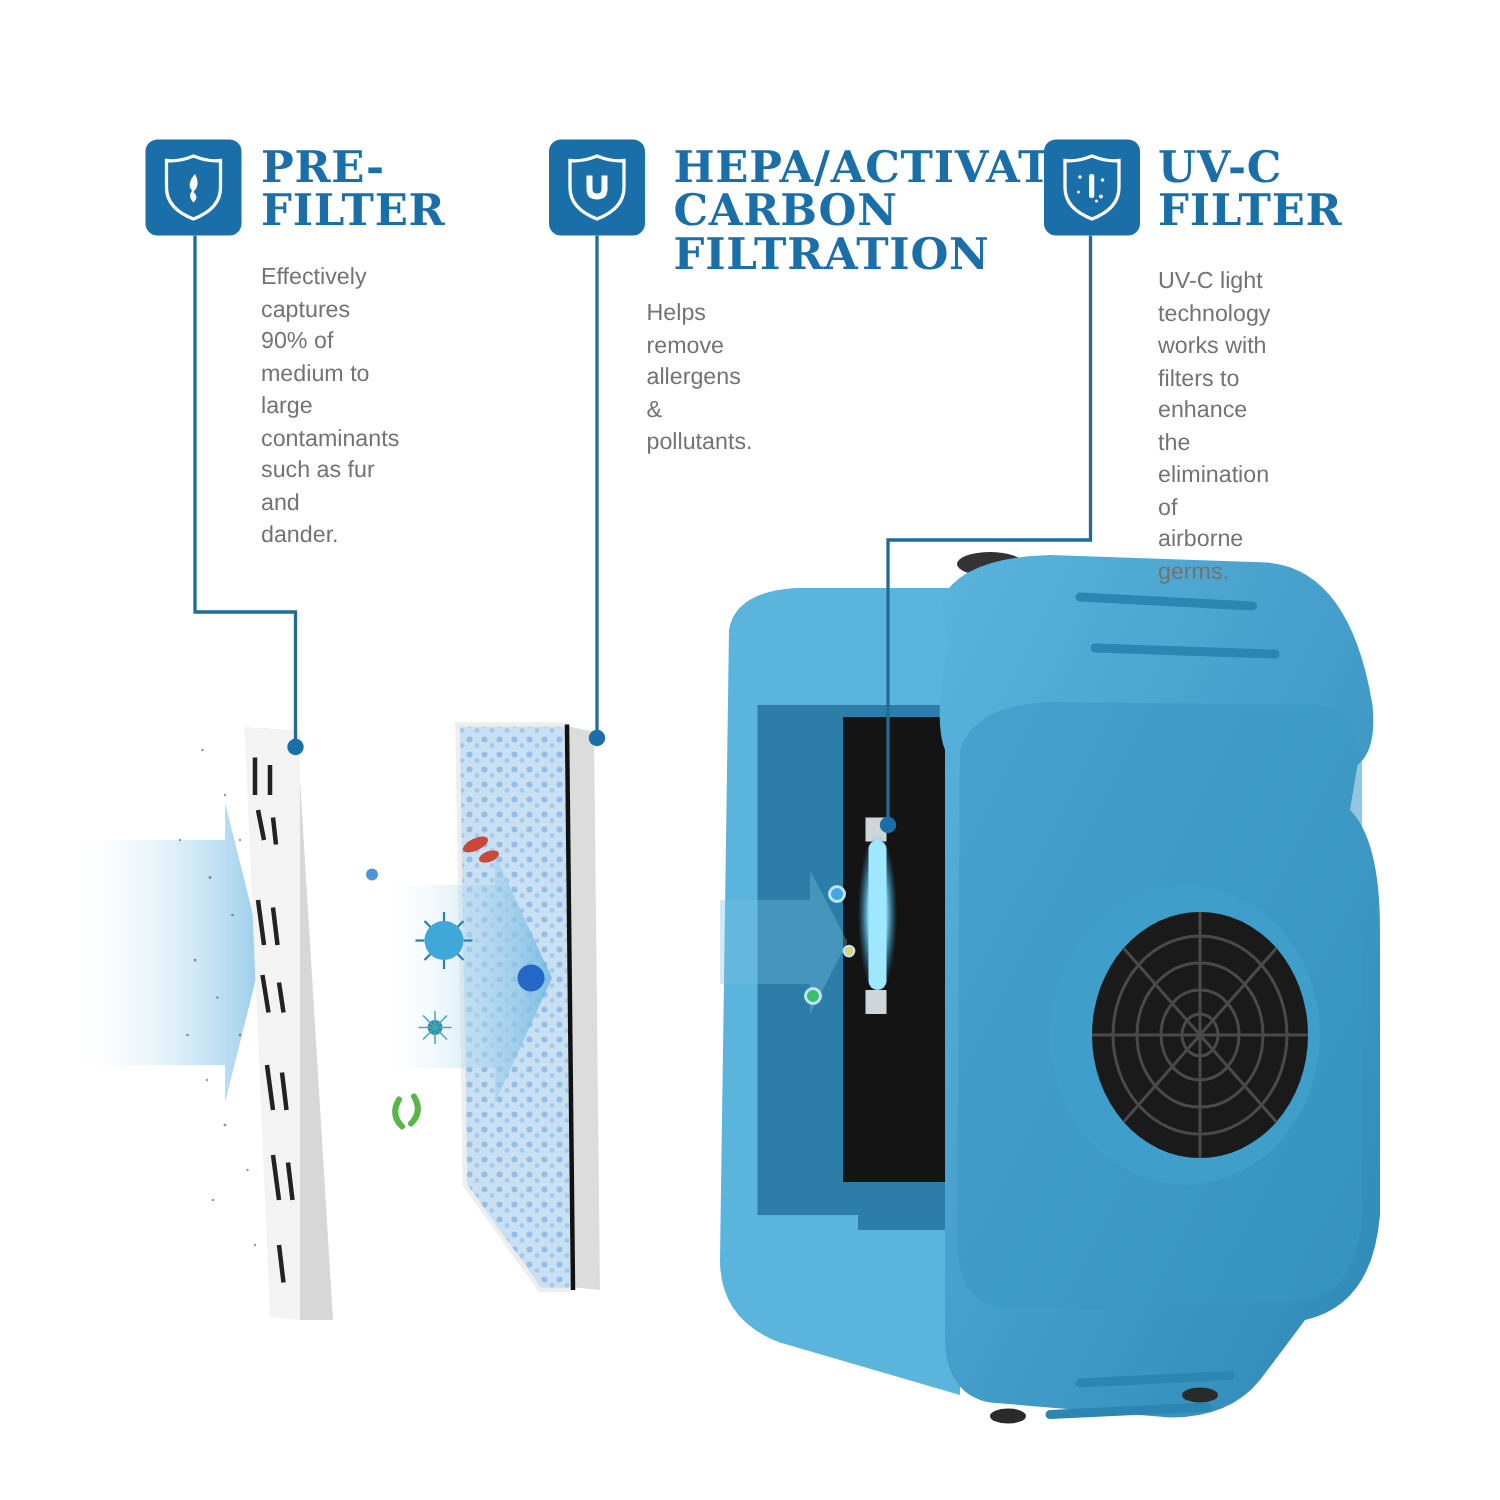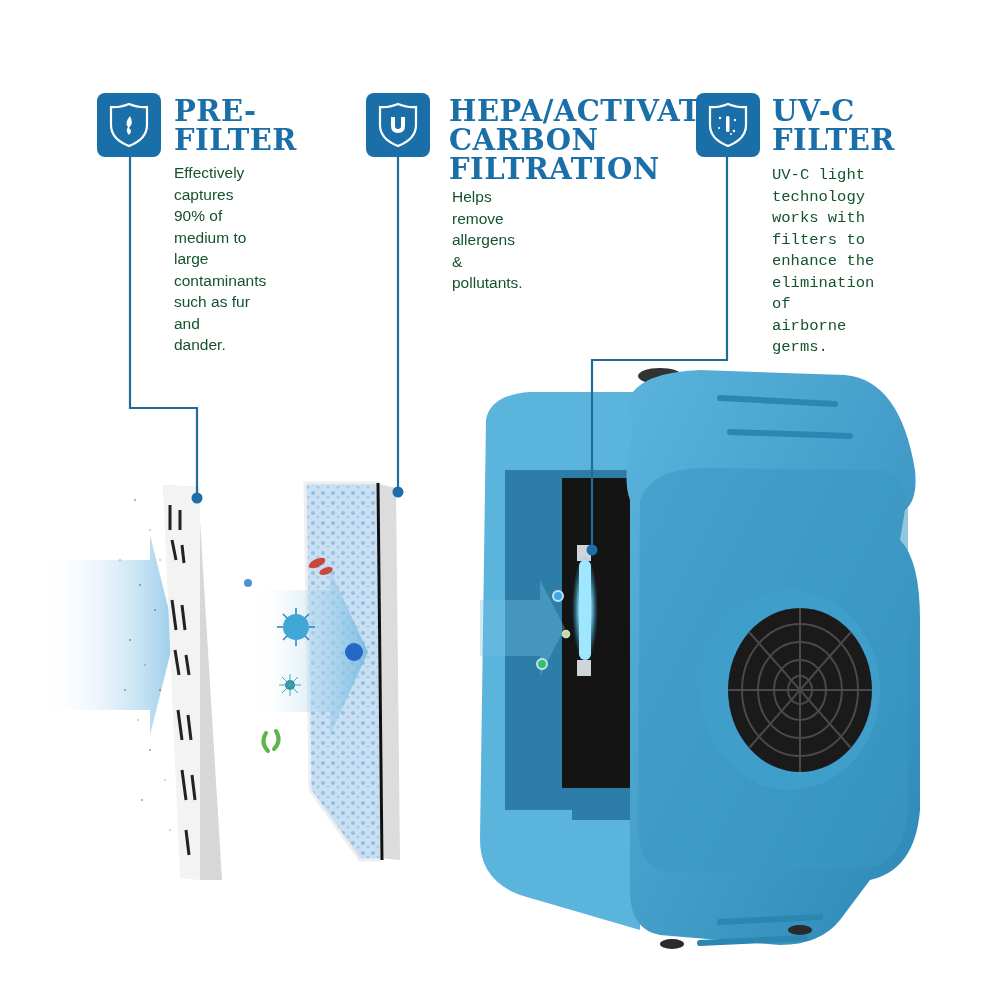--- a/index.html
+++ b/index.html
@@ -1,20 +1,20 @@
 <!DOCTYPE html>
 <html><head>
 <meta charset="utf-8">
 <style>
   html, body { margin: 0; padding: 0; background: #ffffff; }
   body { width: 1000px; height: 1000px; position: relative; overflow: hidden; font-family: "Liberation Sans", sans-serif; }
   .feature { position: absolute; }
   .icon-box { position: absolute; width: 64px; height: 64px; background: #1a6fa8; border-radius: 8px; display: flex; align-items: center; justify-content: center; }
   .title { position: absolute; font-family: "DejaVu Serif", "Liberation Serif", serif; font-weight: bold; color: #1a6fa8; font-size: 29px; line-height: 29px; letter-spacing: 0.5px; white-space: pre-line; }
-  .desc { position: absolute; color: #14532d; font-size: 15.5px; line-height: 21.5px; white-space: pre-line; }
+  .desc { position: absolute; color: #737373; font-size: 15.5px; line-height: 21.5px; white-space: pre-line; margin-top: 12px; }
   svg.art { position: absolute; left: 0; top: 0; }
 </style>
 </head>
 <body>
 
 <svg class="art" width="1000" height="1000" viewBox="0 0 1000 1000">
   <defs>
     <linearGradient id="airFlow" x1="0" y1="0" x2="1" y2="0">
       <stop offset="0" stop-color="#ffffff" stop-opacity="0"></stop>
       <stop offset="1" stop-color="#8cc6e8" stop-opacity="0.9"></stop>
@@ -178,36 +178,36 @@
 <div class="feature">
   <div class="icon-box" style="left:366px; top:93px;">
     <svg width="44" height="48" viewBox="0 0 44 48">
       <path d="M22,3 Q32,7 40,6 L40,24 Q40,38 22,45 Q4,38 4,24 L4,6 Q12,7 22,3 Z" fill="none" stroke="#fff" stroke-width="2.2"></path>
       <path d="M15,16 L15,25 Q15,32 22,32 Q29,32 29,25 L29,16 L25,16 L25,25 Q25,28 22,28 Q19,28 19,25 L19,16 Z" fill="#fff"></path>
     </svg>
   </div>
   <div class="title" style="left:449px; top:97px;">HEPA/ACTIVATED
 CARBON
 FILTRATION</div>
-  <div class="desc" style="left:452px; top:186px;">Helps remove allergens &amp;
+  <div class="desc" style="left:431px; top:186px;">Helps remove allergens &amp;
 pollutants.</div>
 </div>
 
 <div class="feature">
   <div class="icon-box" style="left:696px; top:93px;">
     <svg width="44" height="48" viewBox="0 0 44 48">
       <path d="M22,3 Q32,7 40,6 L40,24 Q40,38 22,45 Q4,38 4,24 L4,6 Q12,7 22,3 Z" fill="none" stroke="#fff" stroke-width="2.2"></path>
       <rect x="20" y="15" width="3.5" height="16" rx="1.5" fill="#fff"></rect>
       <circle cx="14" cy="17" r="1.2" fill="#fff"></circle>
         <circle cx="29" cy="19" r="1.2" fill="#fff"></circle>
       <circle cx="13" cy="27" r="1" fill="#fff"></circle>
         <circle cx="28" cy="30" r="1.3" fill="#fff"></circle>
       <circle cx="25" cy="33" r="1" fill="#fff"></circle>
     </svg>
   </div>
   <div class="title" style="left:772px; top:97px;">UV-C
 FILTER</div>
-  <div class="desc" style="left:772px; top:165px;font-family:Liberation Mono, monospace;">UV-C light technology
+  <div class="desc" style="left:772px; top:165px;">UV-C light technology
 works with filters to
 enhance the
 elimination of
 airborne germs.</div>
 </div>
 
 </body></html>

